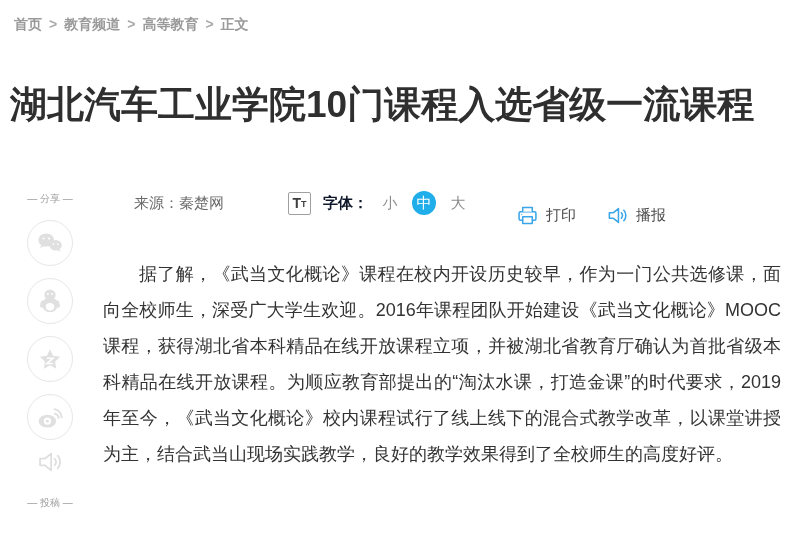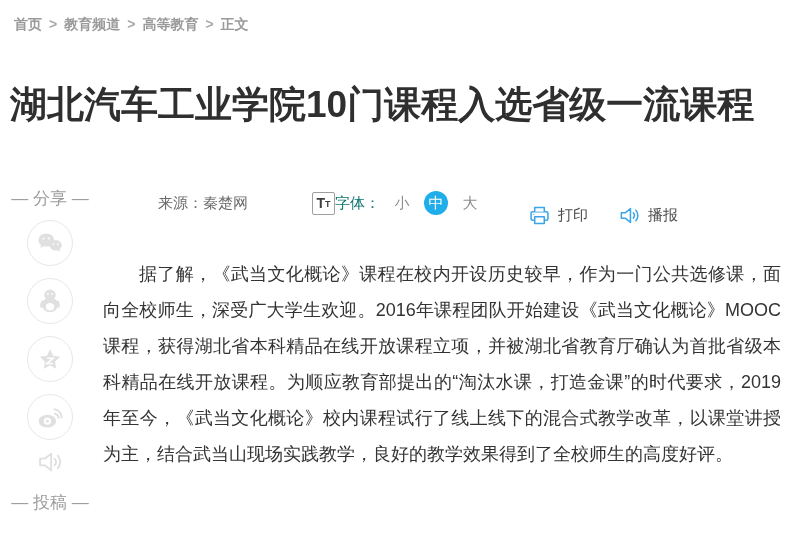--- a/index.html
+++ b/index.html
@@ -40,21 +40,21 @@
   }
 
   
   .sidebar {
     position: absolute;
     top: 190px; left: 0;
     width: 100px;
     text-align: center;
   }
   .side-label {
-    font-size: 17px;
+    font-size: 10px;
     color: #9c9c9c;
     height: 18px;
     line-height: 18px;
   }
   .share-circle {
     width: 46px; height: 46px;
     border: 1px solid #e7e7e7;
     border-radius: 50%;
     margin: 12px auto 0 auto;
     display: flex;
@@ -77,36 +77,36 @@
   .meta-bar {
     position: absolute;
     top: 188px; left: 118px;
     width: 670px; height: 30px;
     display: flex;
     align-items: center;
     font-size: 15px;
     color: #6b6b6b;
     white-space: nowrap;
   }
-  .meta-source { margin-left: 40px; }
+  .meta-source { margin-left: 16px; }
   .tt-box {
     margin-left: 64px;
     width: 23px; height: 23px;
     border: 1px solid #9f9f9f;
     border-radius: 2px;
     display: inline-flex;
     align-items: center;
     justify-content: center;
     color: #3d3d3d;
     cursor: pointer;
     background: #fff;
   }
   .tt-box .t-big { font-size: 14px; font-weight: bold; line-height: 1; }
   .tt-box .t-small { font-size: 9px; font-weight: bold; line-height: 1; margin-top: 3px; }
-  .font-label { margin-left: 0; color: #0f766e; }
+  .font-label { margin-left: 12px; color: #0f172a; font-weight: bold; }
   .size-opt {
     margin-left: 10px;
     color: #8d8d8d;
     cursor: pointer;
     width: 24px; height: 24px;
     display: inline-flex;
     align-items: center;
     justify-content: center;
     border-radius: 50%;
   }

